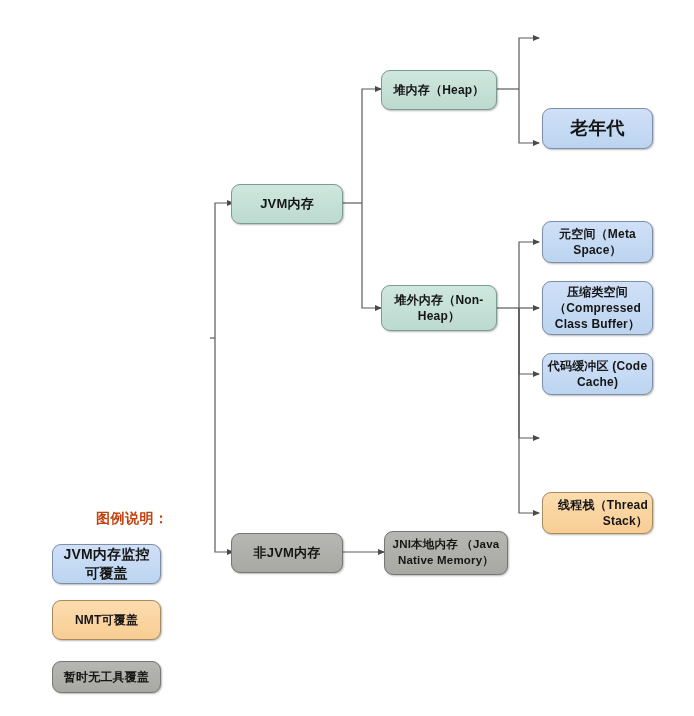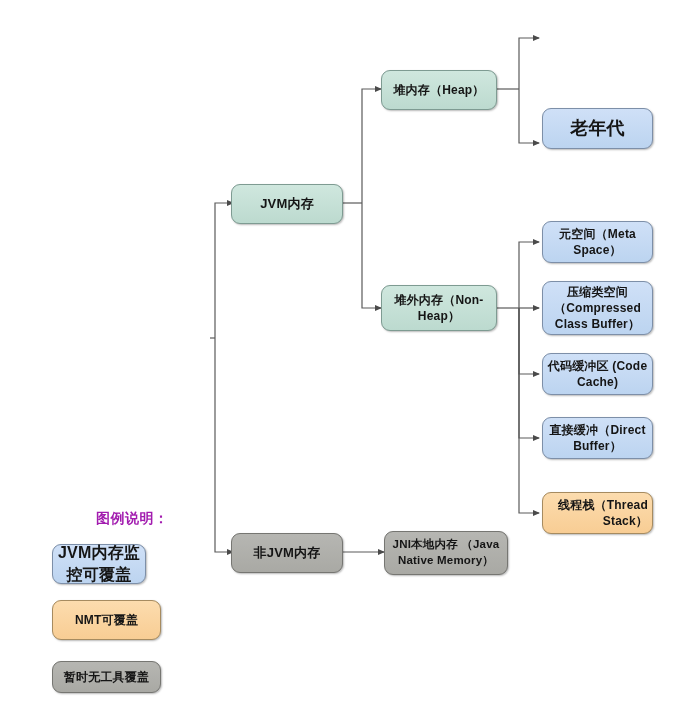--- a/index.html
+++ b/index.html
@@ -58,21 +58,21 @@
   }
   .node.gray {
     background: linear-gradient(180deg, #b6b6b2 0%, #a9a9a4 100%);
     background-color: #afafab;
     border-color: #767672;
   }
   .legend-title {
     position: absolute;
     font-weight: bold;
     font-size: 14px;
-    color: #a21caf;
+    color: #c2410c;
     letter-spacing: 0.5px;
     padding-left: 44px;
   }
 </style>
 </head>
 <body>
 
 <div id="canvas">
 
   <svg id="edges">
@@ -117,27 +117,26 @@
 
 
   <div class="node blue" style="left:542px; top:108px; width:111px; height:41px; font-size:18px;">老年代</div>
 
   <div class="node blue" style="left:542px; top:221px; width:111px; height:42px; font-size:12px;">元空间（Meta Space）</div>
 
   <div class="node blue" style="left:542px; top:281px; width:111px; height:54px; font-size:12px;">压缩类空间（Compressed Class Buffer）</div>
 
   <div class="node blue" style="left:542px; top:353px; width:111px; height:42px; font-size:12px;">代码缓冲区 (Code Cache)</div>
 
-  <div class="node blue" style="left:542px; top:417px; width:111px; height:42px; font-size:12px;">直接缓冲（Direct Buffer）</div>
 
   <div class="node orange" style="left:542px; top:492px; width:111px; height:42px; font-size:12px;text-align:right;">线程栈（Thread Stack）</div>
 
   <div class="node gray" style="left:384px; top:531px; width:124px; height:44px; font-size:11.5px;">JNI本地内存 （Java Native Memory）</div>
 
   <div class="legend-title" style="left:52px; top:510px;">图例说明：</div>
 
-  <div class="node blue" style="left:52px; top:544px; width:94px; height:40px; font-size:16px;">JVM内存监控可覆盖</div>
+  <div class="node blue" style="left:52px; top:544px; width:109px; height:40px; font-size:14px;">JVM内存监控可覆盖</div>
 
   <div class="node orange" style="left:52px; top:600px; width:109px; height:40px; font-size:12px;">NMT可覆盖</div>
 
   <div class="node gray" style="left:52px; top:661px; width:109px; height:32px; font-size:12px;">暂时无工具覆盖</div>
 
 </div>
 
 </body></html>

